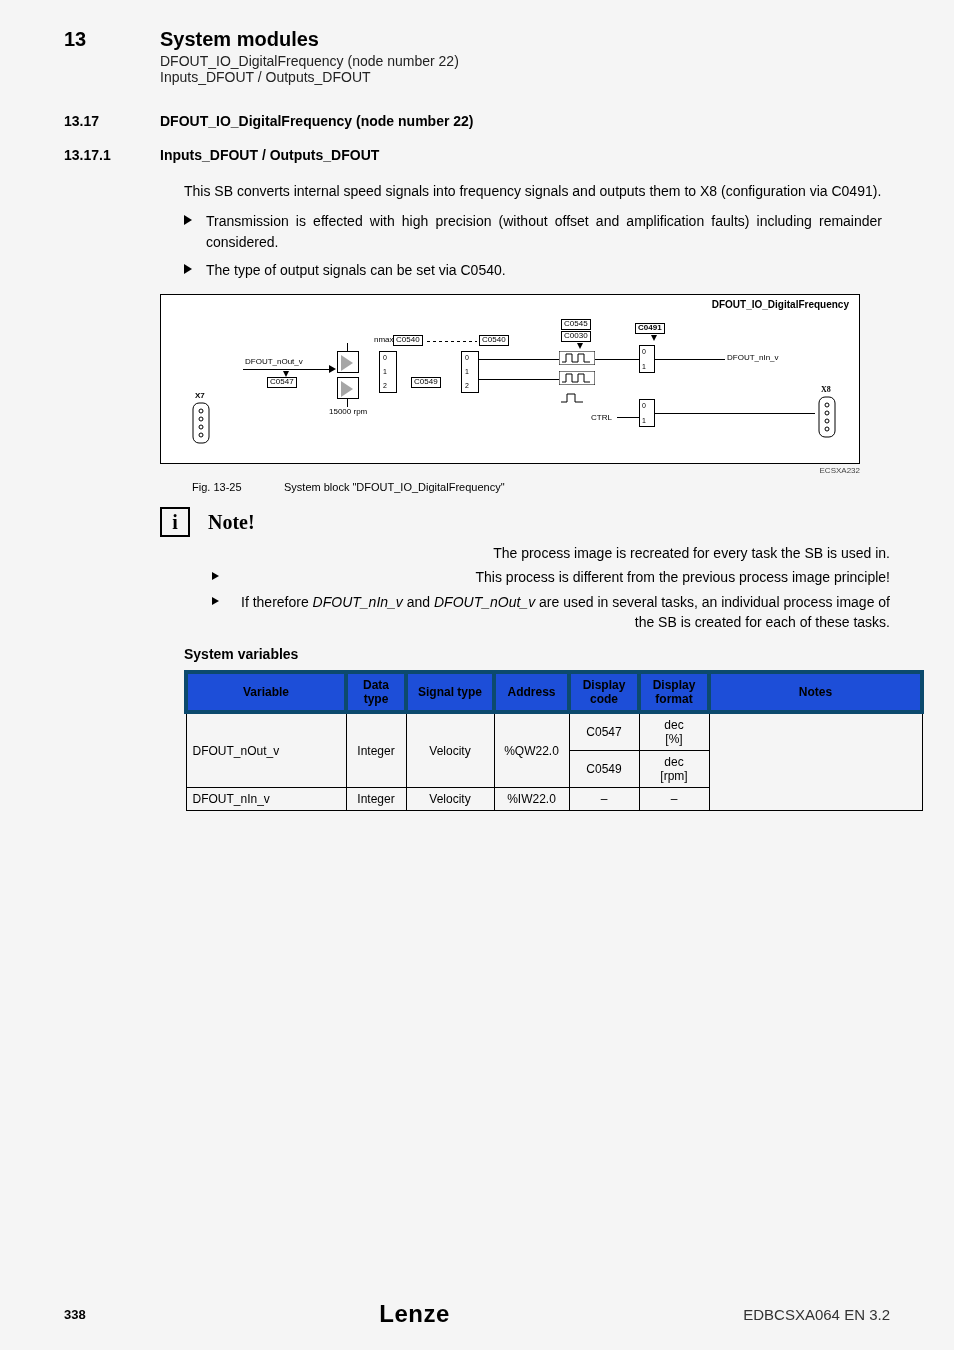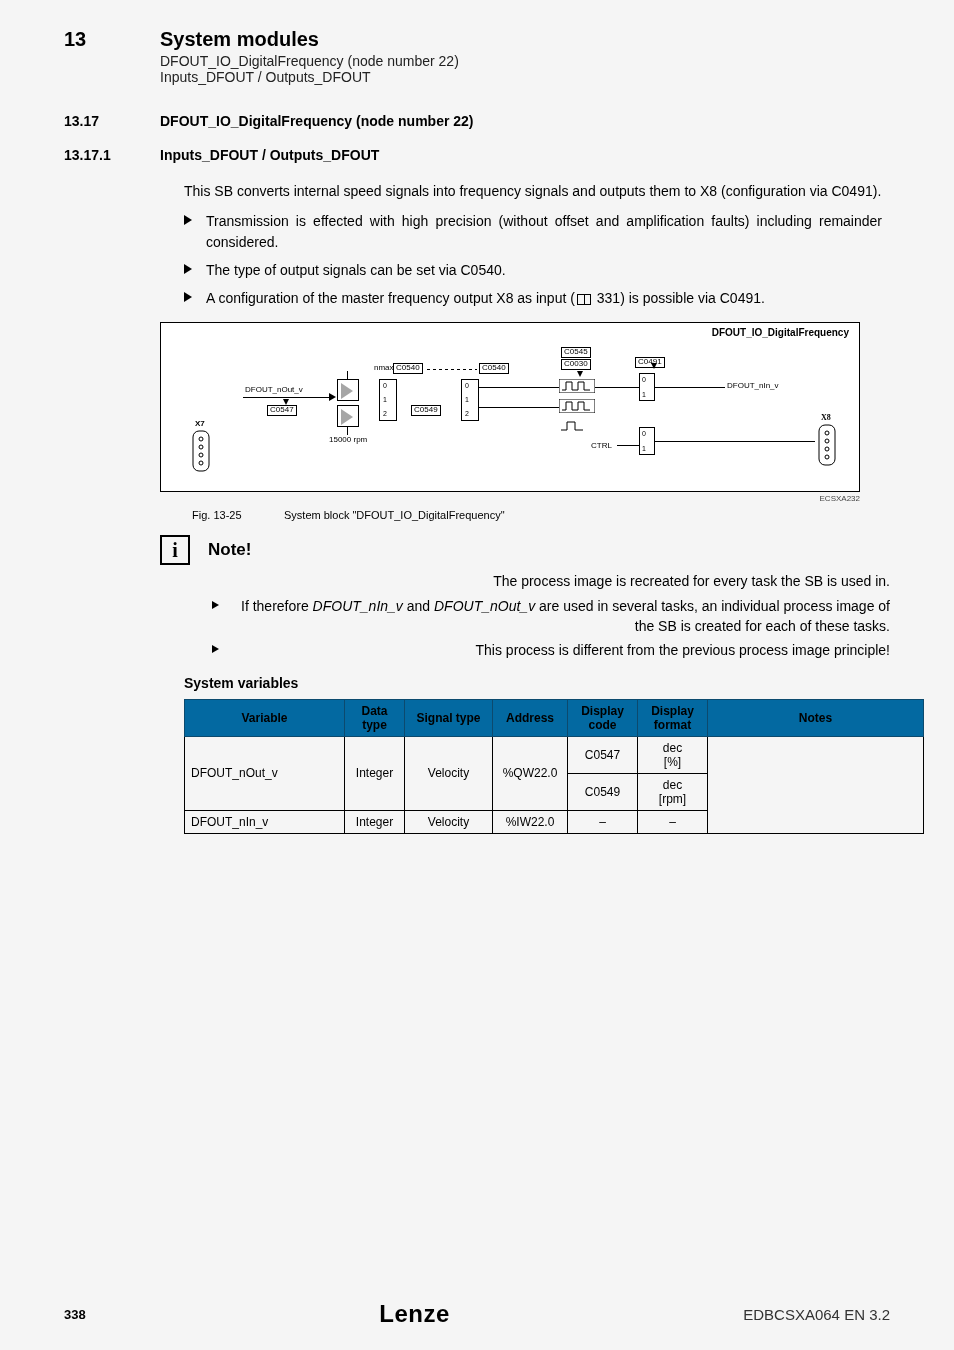--- a/index.html
+++ b/index.html
@@ -59,32 +59,32 @@
   .labelb { position:absolute; font-size:8px; font-weight:700; }
   .ecs { font-size:8px; color:#444; text-align:right; margin: 2px 30px 2px 0; }
 
   .fig-row { display:flex; font-size:11px; margin: 4px 0 14px 96px; padding-left: 32px; }
   .fig-num { width: 92px; }
   .fig-cap { }
 
   
   .note-row { display:flex; margin-left: 96px; margin-bottom: 6px; align-items:center; }
   .note-icon { width:30px; height:30px; border:2px solid #000; display:flex; align-items:center; justify-content:center; font-weight:700; font-family: Georgia, serif; font-size:20px; margin-right: 18px; }
-  .note-title { font-weight:700; font-size:17px; }
+  .note-title { font-weight:700; font-size:20px;font-family:Liberation Serif, serif; }
   .note-body { margin-left: 148px; font-size:14px; line-height:1.45;text-align:right; }
   .note-body p { margin-bottom:4px; }
   ul.tri-sm { list-style:none; padding:0; margin:2px 0; }
   ul.tri-sm li { position:relative; padding-left:18px; margin-bottom:4px; }
   ul.tri-sm li::before { content:""; position:absolute; left:0; top:5px; width:0;height:0; border-top:4px solid transparent; border-bottom:4px solid transparent; border-left:7px solid #000; }
   em.ital { font-style: italic; }
 
   .sysvars { font-weight:700; font-size:14px; margin: 14px 0 8px 120px; }
 
   table.vars { border-collapse: collapse; margin-left: 120px; width: 740px; font-size: 12px; }
-  table.vars th { background:#0369a1; font-weight:700; text-align:center; border:1px solid #0c4a6e; padding:4px 6px; }
+  table.vars th { background:#1d4ed8; font-weight:700; text-align:center; border:4px solid #0c4a6e; padding:4px 6px; }
   table.vars td { border:1px solid #000; padding:4px 6px; text-align:center; vertical-align:middle; }
   table.vars td.left { text-align:left; }
 
   
   .footer { position:absolute; left:64px; right:64px; bottom:22px; display:flex; align-items:center; justify-content:space-between; }
   .page-num { font-weight:700; font-size:13px; }
   .brand { font-weight:900; font-size:24px; letter-spacing:0.5px; font-family: Arial, sans-serif; }
   .docid { font-size:15px; color:#333; }
 </style>
 </head>
@@ -105,23 +105,20 @@
 <div class="sec-row">
   <div class="sec-num">13.17.1</div>
   <div class="sec-title">Inputs_DFOUT / Outputs_DFOUT</div>
 </div>
 
 <div class="body-indent">
   <p class="para">This SB converts internal speed signals into frequency signals and outputs them to X8 (configuration via C0491).</p>
   <ul class="tri">
     <li>Transmission is effected with high precision (without offset and amplification faults) including remainder considered.</li>
     <li>The type of output signals can be set via C0540.</li>
-    <li>
-      <span>A configuration of the master frequency output X8 as input (</span><span class="book-icon"></span><span> 331) is possible via C0491.</span>
-    </li>
   </ul>
 </div>
 
 <div class="diagram-wrap">
   <div class="diagram">
     <div class="diag-title">DFOUT_IO_DigitalFrequency</div>
 
     <div class="labelb" style="left:34px; top:96px;">X7</div>
     <div class="conn" style="left:30px; top:106px;">
       <svg viewBox="0 0 20 44">
@@ -184,21 +181,21 @@
     </div>
     <div class="wave" style="left:398px; top:96px; width:28px;">
       <svg viewBox="0 0 28 14">
           <path d="M2 11 h6 v-8 h8 v8 h8" fill="none" stroke="#000"></path>
         </svg>
     </div>
 
     <div class="line" style="left:318px; top:64px; width:80px; height:1px;"></div>
     <div class="line" style="left:318px; top:84px; width:80px; height:1px;"></div>
 
-    <div class="codebox" style="left:474px; top:34px;">C0491</div>
+    <div class="codebox" style="left:474px; top:28px;font-weight:bold;">C0491</div>
     <div class="arrow-down" style="left:490px; top:40px;"></div>
     <div class="switch2" style="left:478px; top:50px;">
       <span class="s0">0</span>
       <span class="s1">1</span>
     </div>
     <div class="line" style="left:434px; top:64px; width:44px; height:1px;"></div>
     <div class="line" style="left:494px; top:64px; width:70px; height:1px;"></div>
     <div class="label" style="left:566px; top:58px;">DFOUT_nIn_v</div>
 
     <div class="label" style="left:430px; top:118px;">CTRL</div>
@@ -228,24 +225,24 @@
   <div class="fig-cap">System block "DFOUT_IO_DigitalFrequency"</div>
 </div>
 
 <div class="note-row">
   <div class="note-icon">i</div>
   <div class="note-title">Note!</div>
 </div>
 <div class="note-body">
   <p>The process image is recreated for every task the SB is used in.</p>
   <ul class="tri-sm">
+    <li>This process is different from the previous process image principle!</li>
     <li>
       <span>If therefore </span><em class="ital">DFOUT_nIn_v</em><span> and </span><em class="ital">DFOUT_nOut_v</em><span> are used in several tasks, an individual process image of the SB is created for each of these tasks.</span>
     </li>
-    <li>This process is different from the previous process image principle!</li>
   </ul>
 </div>
 
 <div class="sysvars">System variables</div>
 
 <table class="vars">
   <thead>
     <tr>
       <th style="width:160px">Variable</th>
       <th style="width:60px">Data type</th>

